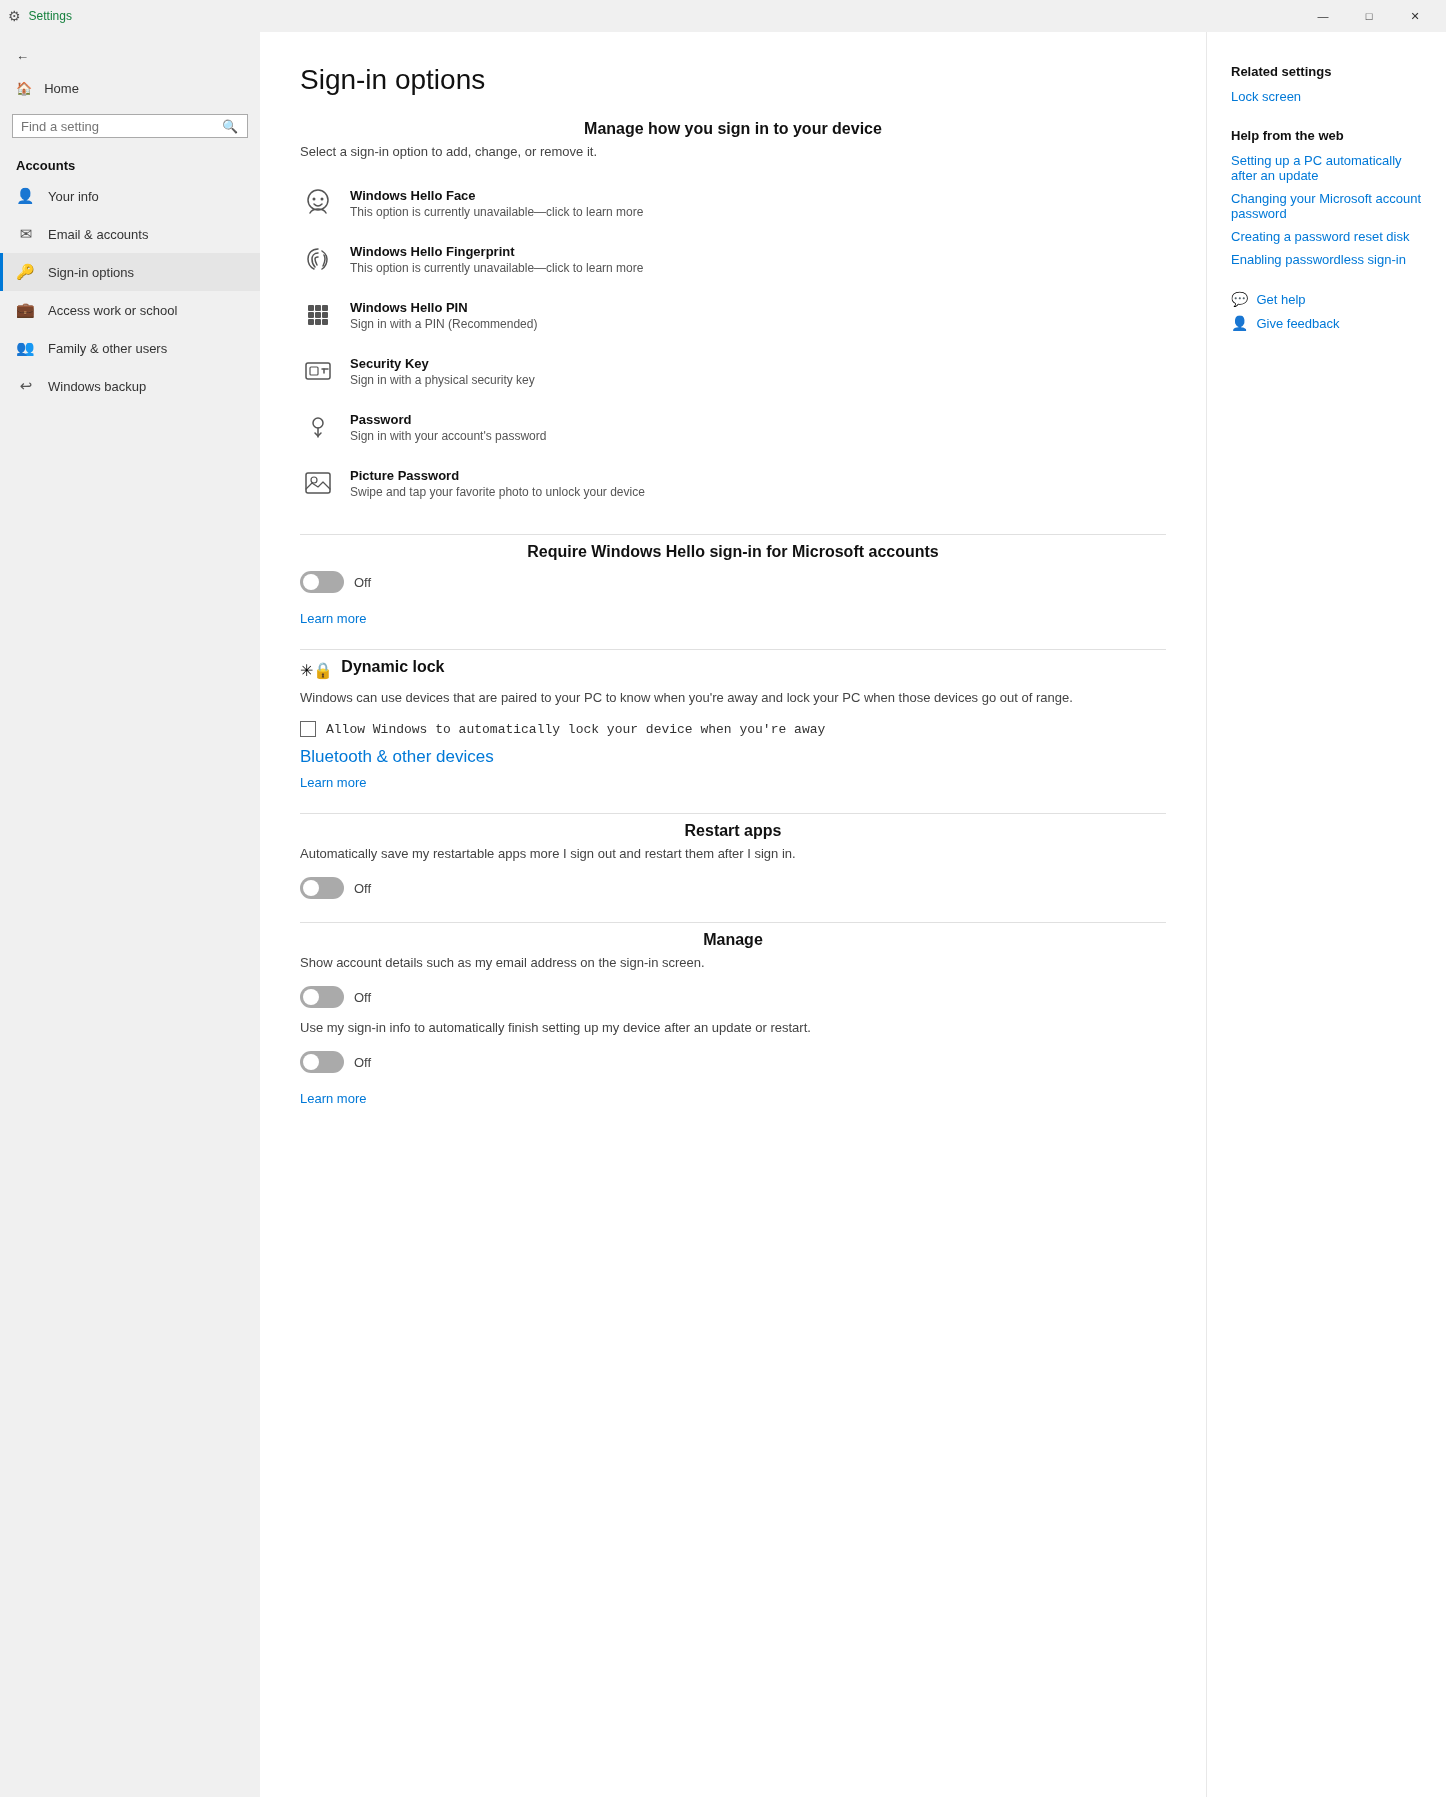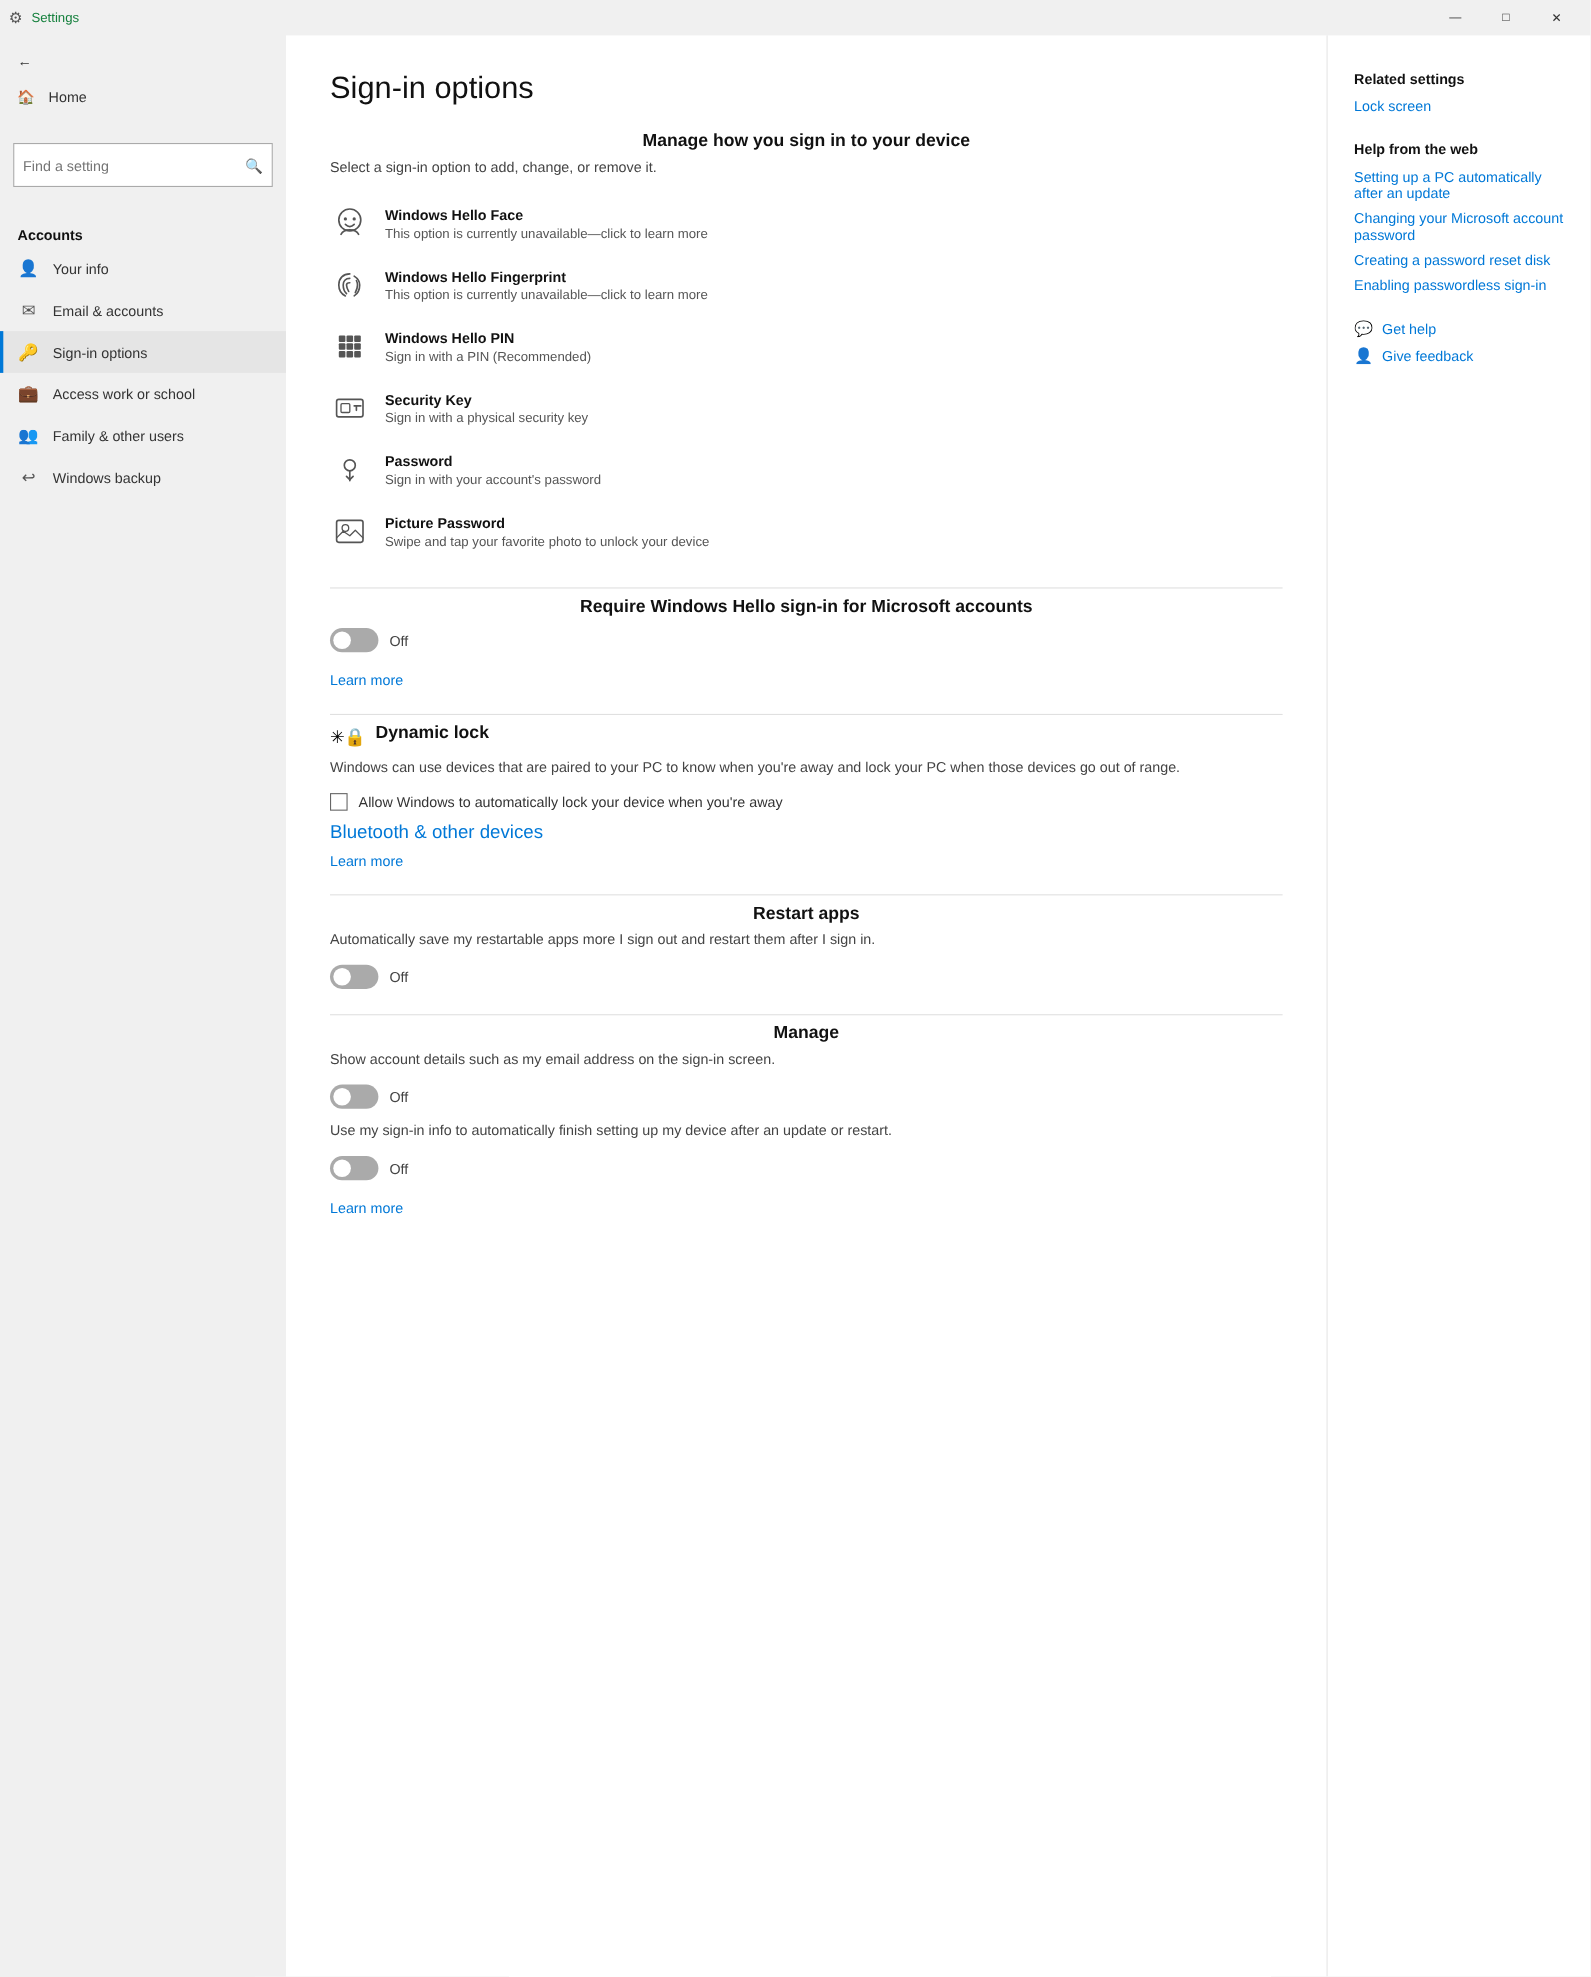--- a/index.html
+++ b/index.html
@@ -44,25 +44,25 @@
       padding: 8px 16px; cursor: pointer; color: #333;
       font-size: 13px;
     }
 
     .sidebar-home {
       display: flex; align-items: center; gap: 12px;
       padding: 10px 16px; cursor: pointer; color: #333; font-size: 13px;
     }
 
     .search-box {
-      margin: 24px 12px;
+      margin: 8px 12px;
       display: flex; align-items: center;
       border: 1px solid #aaa;
       background: white;
-      height: 40px;
+      height: 24px;
       padding: 0 8px;
     }
     .search-box input {
       flex: 1; border: none; outline: none; font-size: 13px; background: transparent;
     }
     .search-icon { color: #666; font-size: 13px; }
 
     .sidebar-section-title {
       font-size: 13px; font-weight: 700;
       padding: 12px 16px 4px 16px;
@@ -143,21 +143,21 @@
       position: absolute; top: 3px; left: 3px;
       transition: left 0.15s;
     }
 
     .toggle-label { font-size: 13px; color: #444; }
 
     .learn-more { color: #0078d7; font-size: 13px; cursor: pointer; text-decoration: none; display: inline-block; margin-top: 8px; }
 
     .checkbox-row { display: flex; align-items: center; gap: 10px; margin: 10px 0; cursor: pointer; }
     .checkbox { width: 16px; height: 16px; border: 1.5px solid #666; background: white; flex-shrink: 0; display: flex; align-items: center; justify-content: center; }
-    .checkbox-label { font-size: 13px; color: #333; }
+    .checkbox-label { font-size: 13px; color: #333; font-family: Liberation Mono, monospace; }
 
     .link-blue { color: #0078d7; cursor: pointer; font-size: 17px; text-decoration: none; display: inline-block; }
 
     
     .right-panel {
       width: 240px;
       flex-shrink: 0;
       background: white;
       padding: 32px 24px;
       border-left: 1px solid #e8e8e8;

